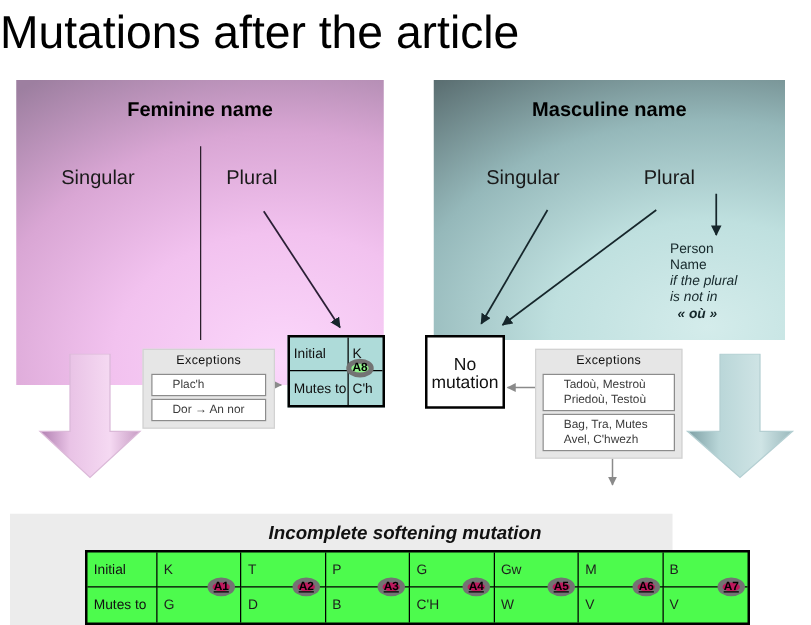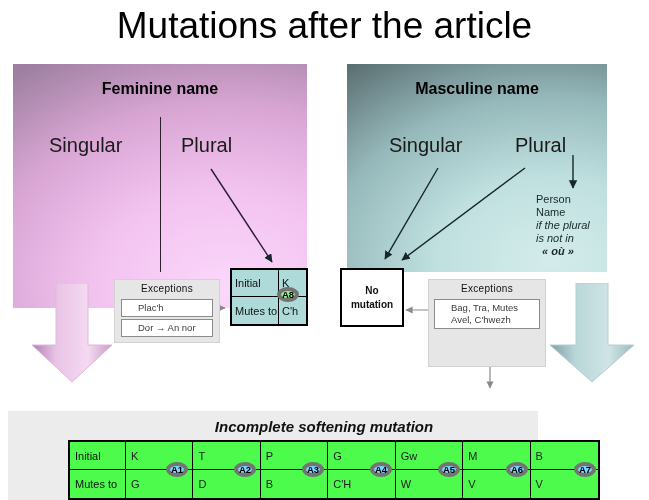--- a/index.html
+++ b/index.html
@@ -12,53 +12,53 @@
     overflow: hidden;
     font-family: "Liberation Sans", sans-serif;
     color: #000;
   }
   .stage { position: absolute; inset: 0; }
 
   
   #page-title {
     position: absolute;
     left: 0; top: 2px; width: 649px;
-    text-align: center;
+    text-align: left;
     font-size: 37px;
     line-height: 48px;
     font-weight: 400;
     letter-spacing: 0px;
     color: #000000;
     white-space: nowrap;
   }
 
   
   .gender-panel {
     position: absolute;
     overflow: hidden;
   }
   #feminine-panel {
     left: 13px; top: 64px; width: 294px; height: 244px;
     background:
       radial-gradient(120% 110% at 72% 92%, #fbd7fb 0%, #f2c2ef 38%, #d9a6d4 68%, #9d7fa0 100%);
   }
   #masculine-panel {
-    left: 347px; top: 64px; width: 260px; height: 208px;
+    left: 347px; top: 64px; width: 281px; height: 208px;
     background:
       radial-gradient(130% 120% at 78% 95%, #d4eceb 0%, #bfe0df 34%, #95b8ba 66%, #586b6e 100%);
   }
   .panel-title {
     position: absolute; left: 0; top: 16px; width: 100%;
     text-align: center;
     font-size: 16px; font-weight: bold;
     color: #000;
   }
   .col-label {
     position: absolute;
-    font-size: 20px;
+    font-size: 16px;
     color: #1a1a1a;
     white-space: nowrap;
   }
   #feminine-singular { left: 36px; top: 70px; }
   #feminine-plural   { left: 168px; top: 70px; }
   #masculine-singular{ left: 42px;  top: 70px; }
   #masculine-plural  { left: 168px; top: 70px; }
 
   .divider-v {
     position: absolute;
@@ -140,35 +140,34 @@
     width: 22px; height: 15px;
     border-radius: 50%;
     border: 4px solid #737373;
     font-size: 9.5px;
     font-weight: bold;
     color: #000;
     display: flex; align-items: center; justify-content: center;
     box-sizing: border-box;
   }
   .badge.green { background: #8ff08a; }
-  .badge.blue  { background: #7dd3fc; }
+  .badge.blue  { background: #be185d; text-decoration: underline; }
   #badge-a8 { left: 277px; top: 287px; }
 
   
   #no-mutation-box {
     position: absolute;
     left: 340px; top: 268px; width: 60px; height: 55px;
     border: 2px solid #000;
     background: #ffffff;
     display: flex; align-items: center; justify-content: center;
     text-align: center;
-    font-size: 10px;
+    font-size: 14px;
     line-height: 14px;
     color: #111;
-    font-weight: bold;
   }
 
   
   #bottom-panel {
     position: absolute;
     left: 8px; top: 411px; width: 530px; height: 100px;
     background: #ececec;
   }
   #bottom-title {
     position: absolute;
@@ -282,20 +281,22 @@
   </svg>
 
   <div class="exceptions-panel" id="exceptions-left">
     <div class="exceptions-title">Exceptions</div>
     <div class="exception-item">Plac'h</div>
     <div class="exception-item">Dor → An nor</div>
   </div>
 
   <div class="exceptions-panel" id="exceptions-right">
     <div class="exceptions-title">Exceptions</div>
+    <div class="exception-item">Tadoù, Mestroù
+Priedoù, Testoù</div>
     <div class="exception-item">Bag, Tra, Mutes
 Avel, C'hwezh</div>
   </div>
 
   <div id="center-table">
     <div class="cell c1 r1">Initial</div>
     <div class="cell c2 r1">K</div>
     <div class="cell c1 r2">Mutes to</div>
     <div class="cell c2 r2">C'h</div>
   </div>

